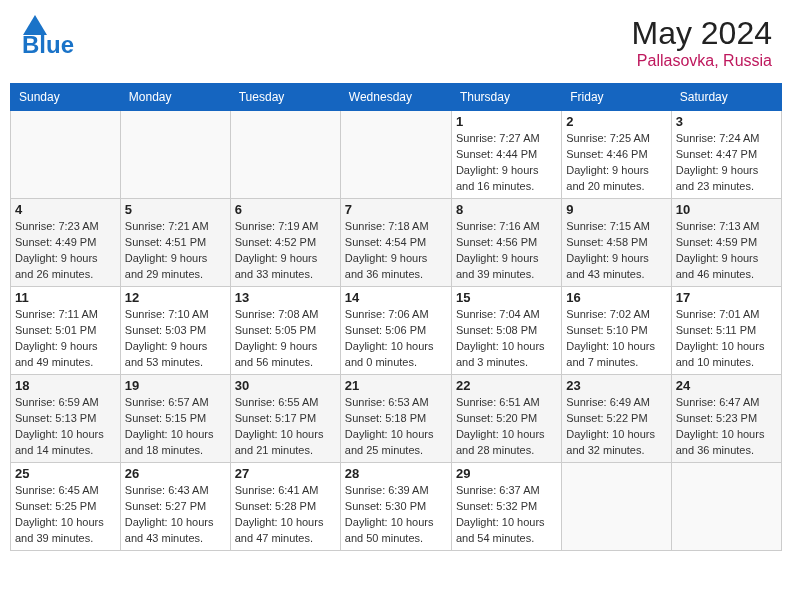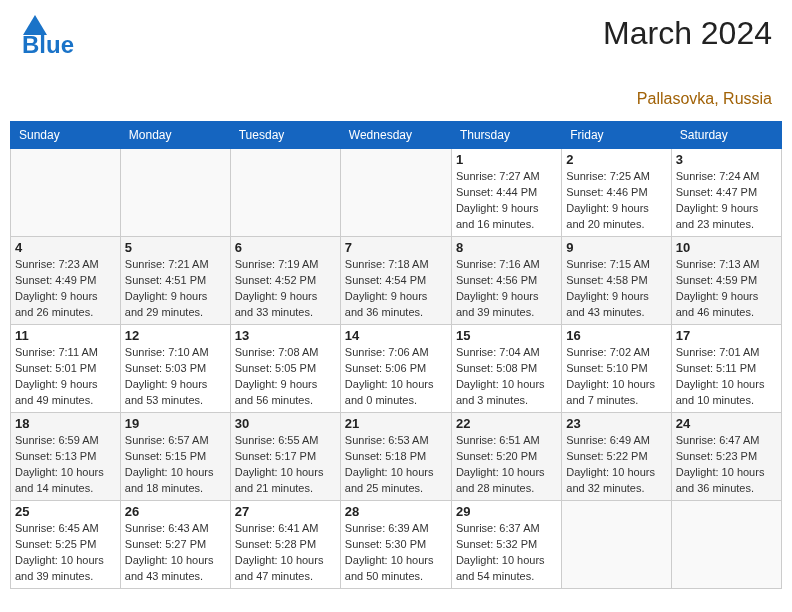--- a/index.html
+++ b/index.html
@@ -25,22 +25,21 @@
     .title-block {
       text-align: right;
     }
     .month-title {
       font-size: 32px;
       font-weight: 300;
       color: #222;
     }
     .location-title {
       font-size: 16px;
-      color: #a16207;
-      margin-top: 38px;
+      color: #be185d;
     }
     table {
       width: 100%;
       border-collapse: collapse;
       font-size: 11px;
     }
     thead tr th {
       background-color: #1565c0;
       color: #fff;
       padding: 6px 8px;
@@ -83,21 +82,21 @@
 <div class="header">
   <div class="logo">
     <div style="display:flex;align-items:center;">
       <svg width="28" height="24" viewBox="0 0 28 24" style="margin-left:1px;margin-top:-2px;">
         <polygon points="14,2 26,22 2,22" fill="#1a73c8"></polygon>
       </svg>
     </div>
     <span style="font-size:24px;font-weight:bold;color:#1a73c8;margin-top:-6px;margin-left:2px;">Blue</span>
   </div>
   <div class="title-block">
-    <div class="month-title">March 2024</div>
+    <div class="month-title">May 2024</div>
     <div class="location-title">Pallasovka, Russia</div>
   </div>
 </div>
 
 <table>
   <thead>
     <tr id="weekday-header">
     <th>Sunday</th>
         <th>Monday</th>
         <th>Tuesday</th>

